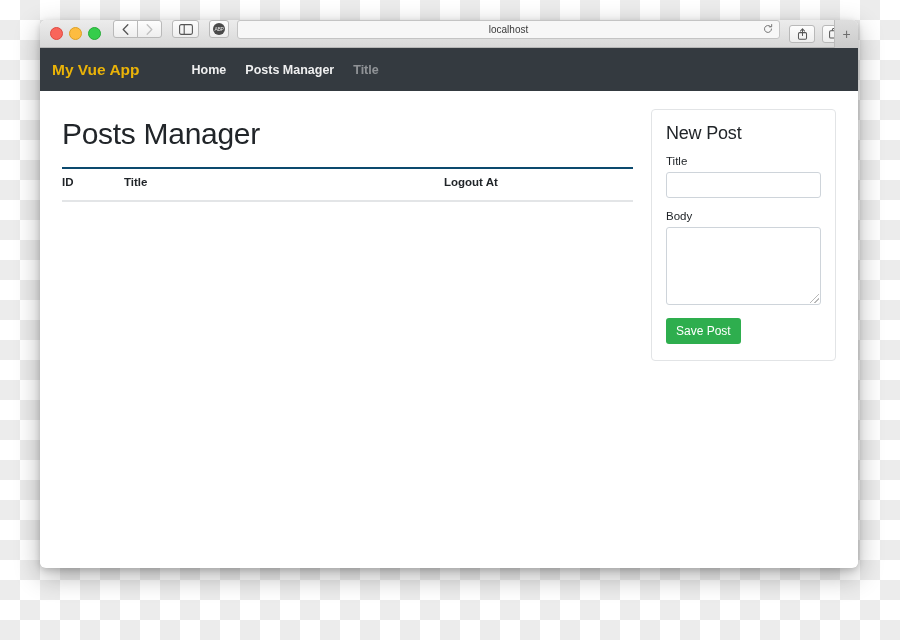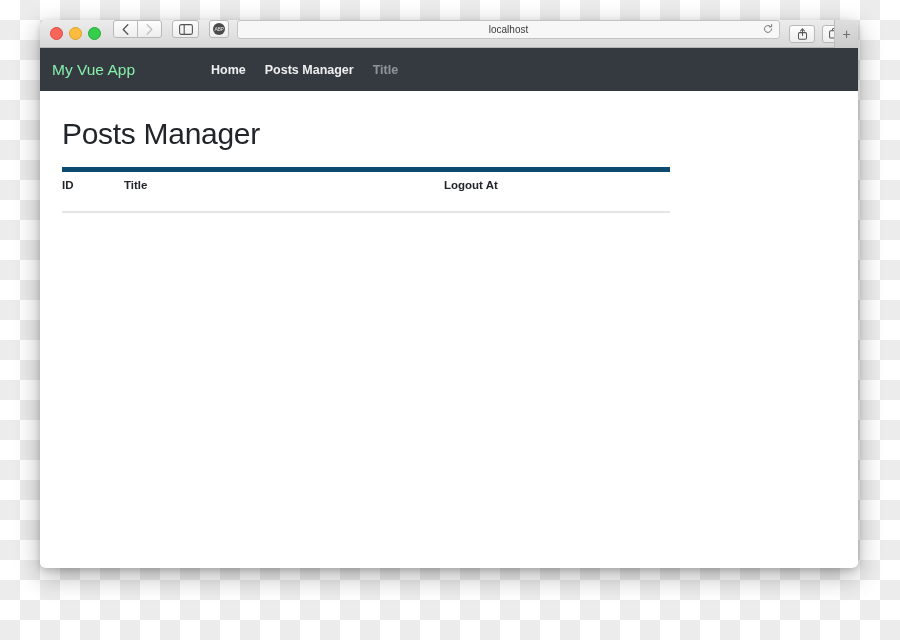--- a/index.html
+++ b/index.html
@@ -149,24 +149,25 @@
   
   .navbar {
     background: #343a40;
     height: 43px;
     display: flex;
     align-items: center;
     padding: 0 12px;
     box-sizing: border-box;
   }
   .navbar-brand {
-    color: #86efac;
+    color: #eab308;
     font-size: 15.5px;
-    margin-right: 36px;
+    margin-right: 12px;
     white-space: nowrap;
+    font-weight: bold;
   }
   .nav-links { display: flex; align-items: center; gap: 19px; padding-left: 40px; }
   .nav-link {
     color: rgba(255,255,255,0.92);
     font-size: 12.5px;
     font-weight: bold;
     white-space: nowrap;
     text-decoration: none;
   }
   .nav-link.muted { color: rgba(255,255,255,0.45); }
@@ -188,22 +189,22 @@
 
   table.posts-table {
     width: 100%;
     border-collapse: collapse;
   }
   table.posts-table th {
     text-align: left;
     font-size: 11.5px;
     font-weight: bold;
     color: #212529;
-    padding: 7px 0 20px 0;
-    border-top: 5px solid #0c4a6e;
+    padding: 7px 0 12px 0;
+    border-top: 2px solid #0c4a6e;
     border-bottom: 2px solid #e3e5e7;
   }
   th.col-id { width: 62px; padding-left: 10px; }
   th.col-title { width: 320px; }
   th.col-updated { }
 
   
   .side-col { margin-left: 18px; }
   .card {
     width: 185px;
@@ -367,16 +368,32 @@
             <tr>
               <th class="col-id">ID</th>
               <th class="col-title">Title</th>
               <th class="col-updated">Logout At</th>
             </tr>
           </thead>
           <tbody></tbody>
         </table>
       </div>
 
+      <div class="side-col">
+        <div class="card">
+          <h2 class="card-title">New Post</h2>
+
+          <label class="field-label">Title</label>
+          <input class="text-input" type="text" placeholder="" style="">
+
+          <label class="field-label">Body</label>
+          <div class="textarea-wrap">
+            <textarea class="textarea" placeholder="" style=""></textarea>
+            <span class="resize-grip"></span>
+          </div>
+
+          <button class="save-btn" style="background: rgb(46, 174, 78);">Save Post</button>
+        </div>
+      </div>
 
     </div>
   </div>
 </div>
 
 </body></html>

